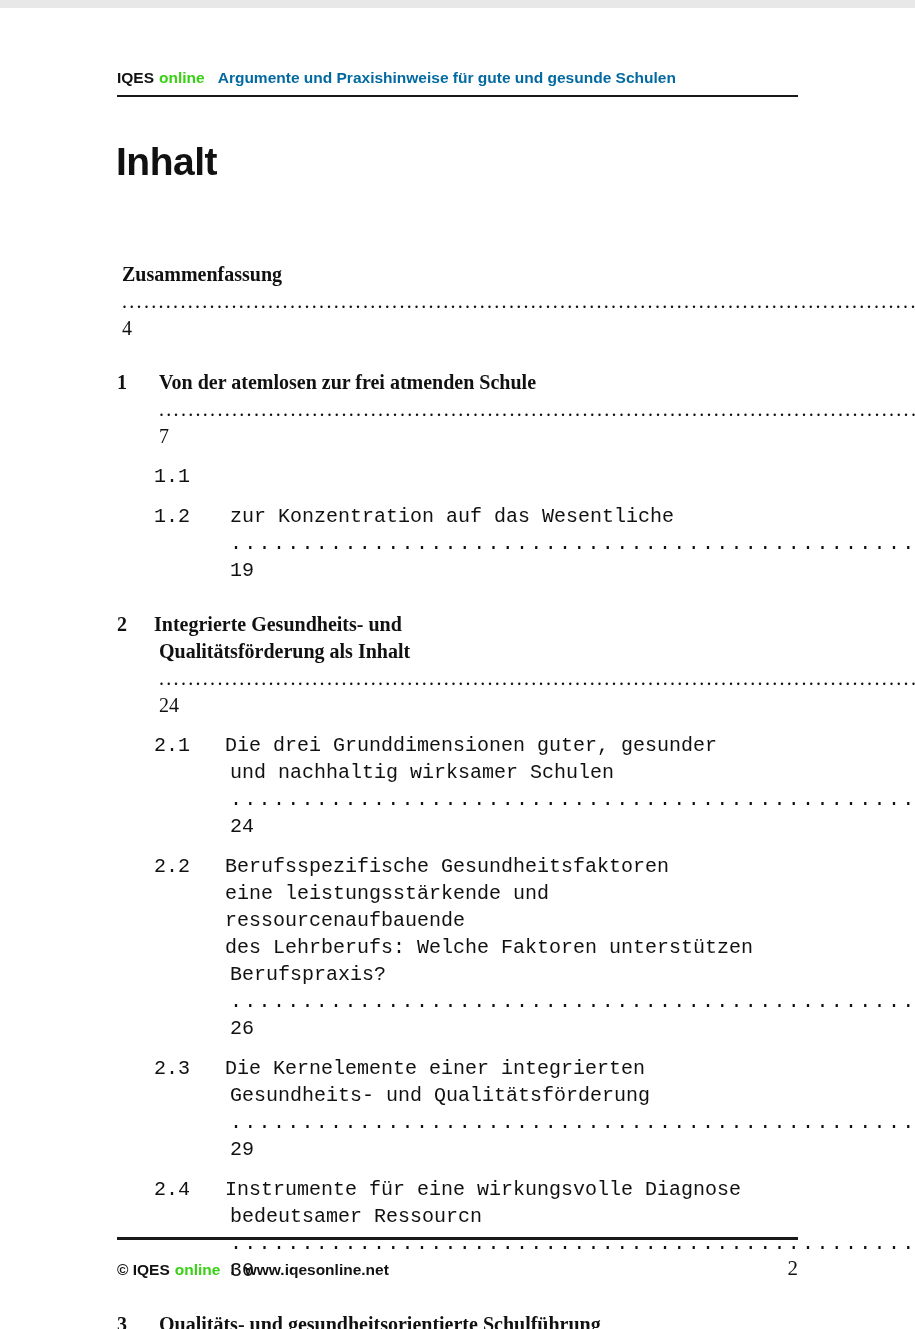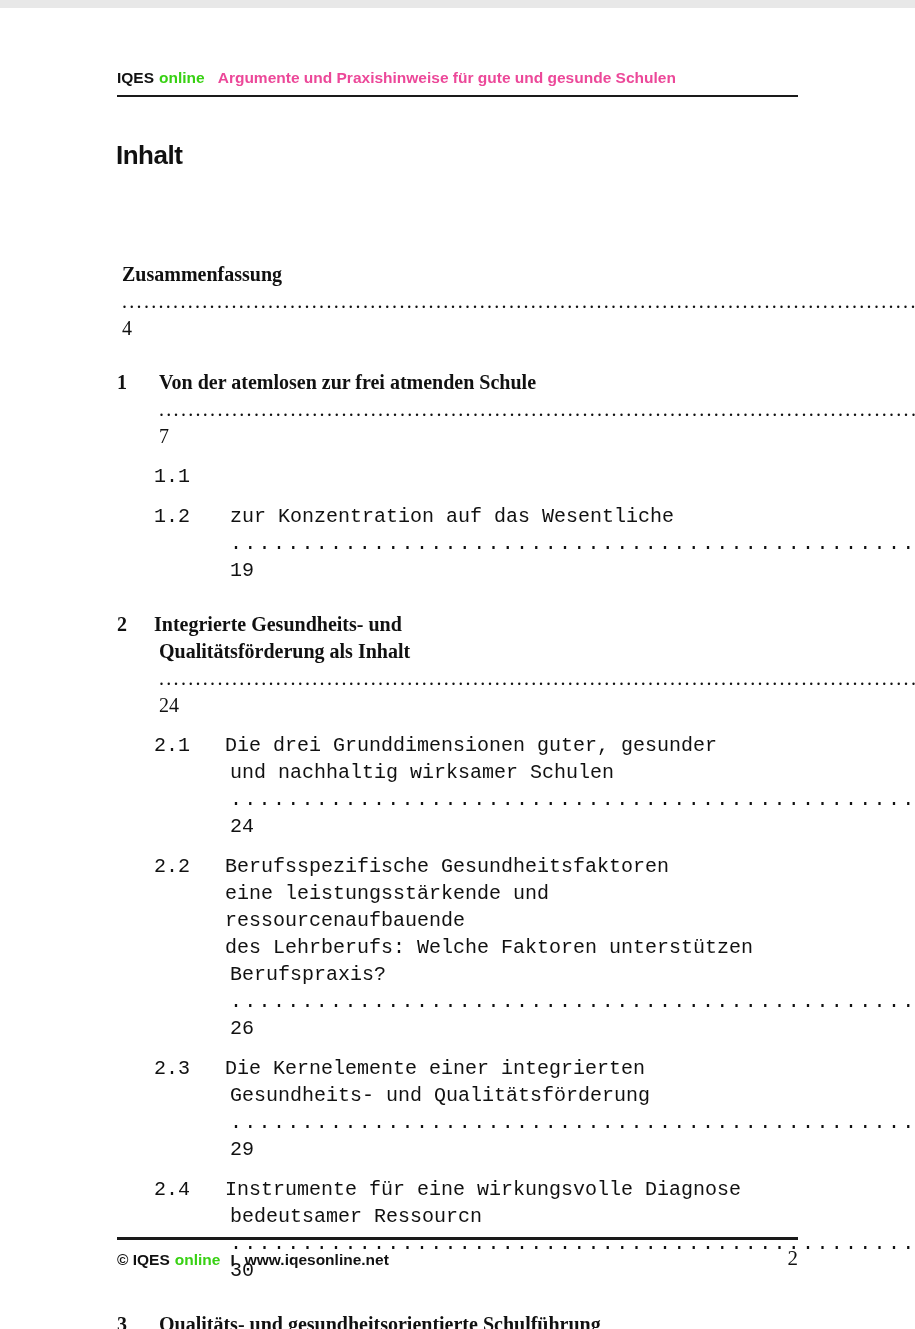--- a/index.html
+++ b/index.html
@@ -18,27 +18,27 @@
     font-family:"Liberation Sans", sans-serif;
     font-weight:bold; font-size:15.5px; line-height:20px;
     border-bottom:2.5px solid #1a1a1a;
     padding-bottom:7px;
     display:flex; align-items:baseline;
     white-space:nowrap;
   }
   .header .brand { color:#111; }
   .green { color:var(--green, #38d113);text-align:center; }
   .header .brand-suffix { margin-left:5px; }
-  .header .doc-title { margin-left:13px; color:#ec4899;text-align:center; }
+  .header .doc-title { margin-left:13px; color:#0369a1;text-align:center; }
 
   
   .page-title {
     position:absolute; left:116px; top:132px;
     font-family:"Liberation Sans", sans-serif;
-    font-weight:bold; font-size:26px; letter-spacing:-0.5px;
+    font-weight:bold; font-size:39px; letter-spacing:-0.5px;
     color:#111;
   }
 
   
   .toc {
     position:absolute; left:117px; top:253px; width:681px;
     font-family:"Liberation Serif", serif;
     font-size:20px; line-height:27px; color:#111;
   }
   .entry { display:flex; margin-top:13px; }
@@ -59,21 +59,21 @@
   .leader::after {
     content:"....................................................................................................................................................................";
     letter-spacing:2.3px;
   }
   .pg { flex:none; font-weight:normal; }
 
   
   .footer {
     position:absolute; left:117px; top:1229px; width:681px;
     border-top:3px solid #1a1a1a;
-    padding-top:6px;
+    padding-top:16px;
     display:flex; align-items:baseline;
     font-family:"Liberation Sans", sans-serif;
     font-weight:bold; font-size:15.5px;
     white-space:nowrap;
   }
   .footer .sep { margin:0 10px; }
   .footer .pgnum {
     margin-left:auto;
     font-family:"Liberation Serif", serif;
     font-weight:normal; font-size:21px;

